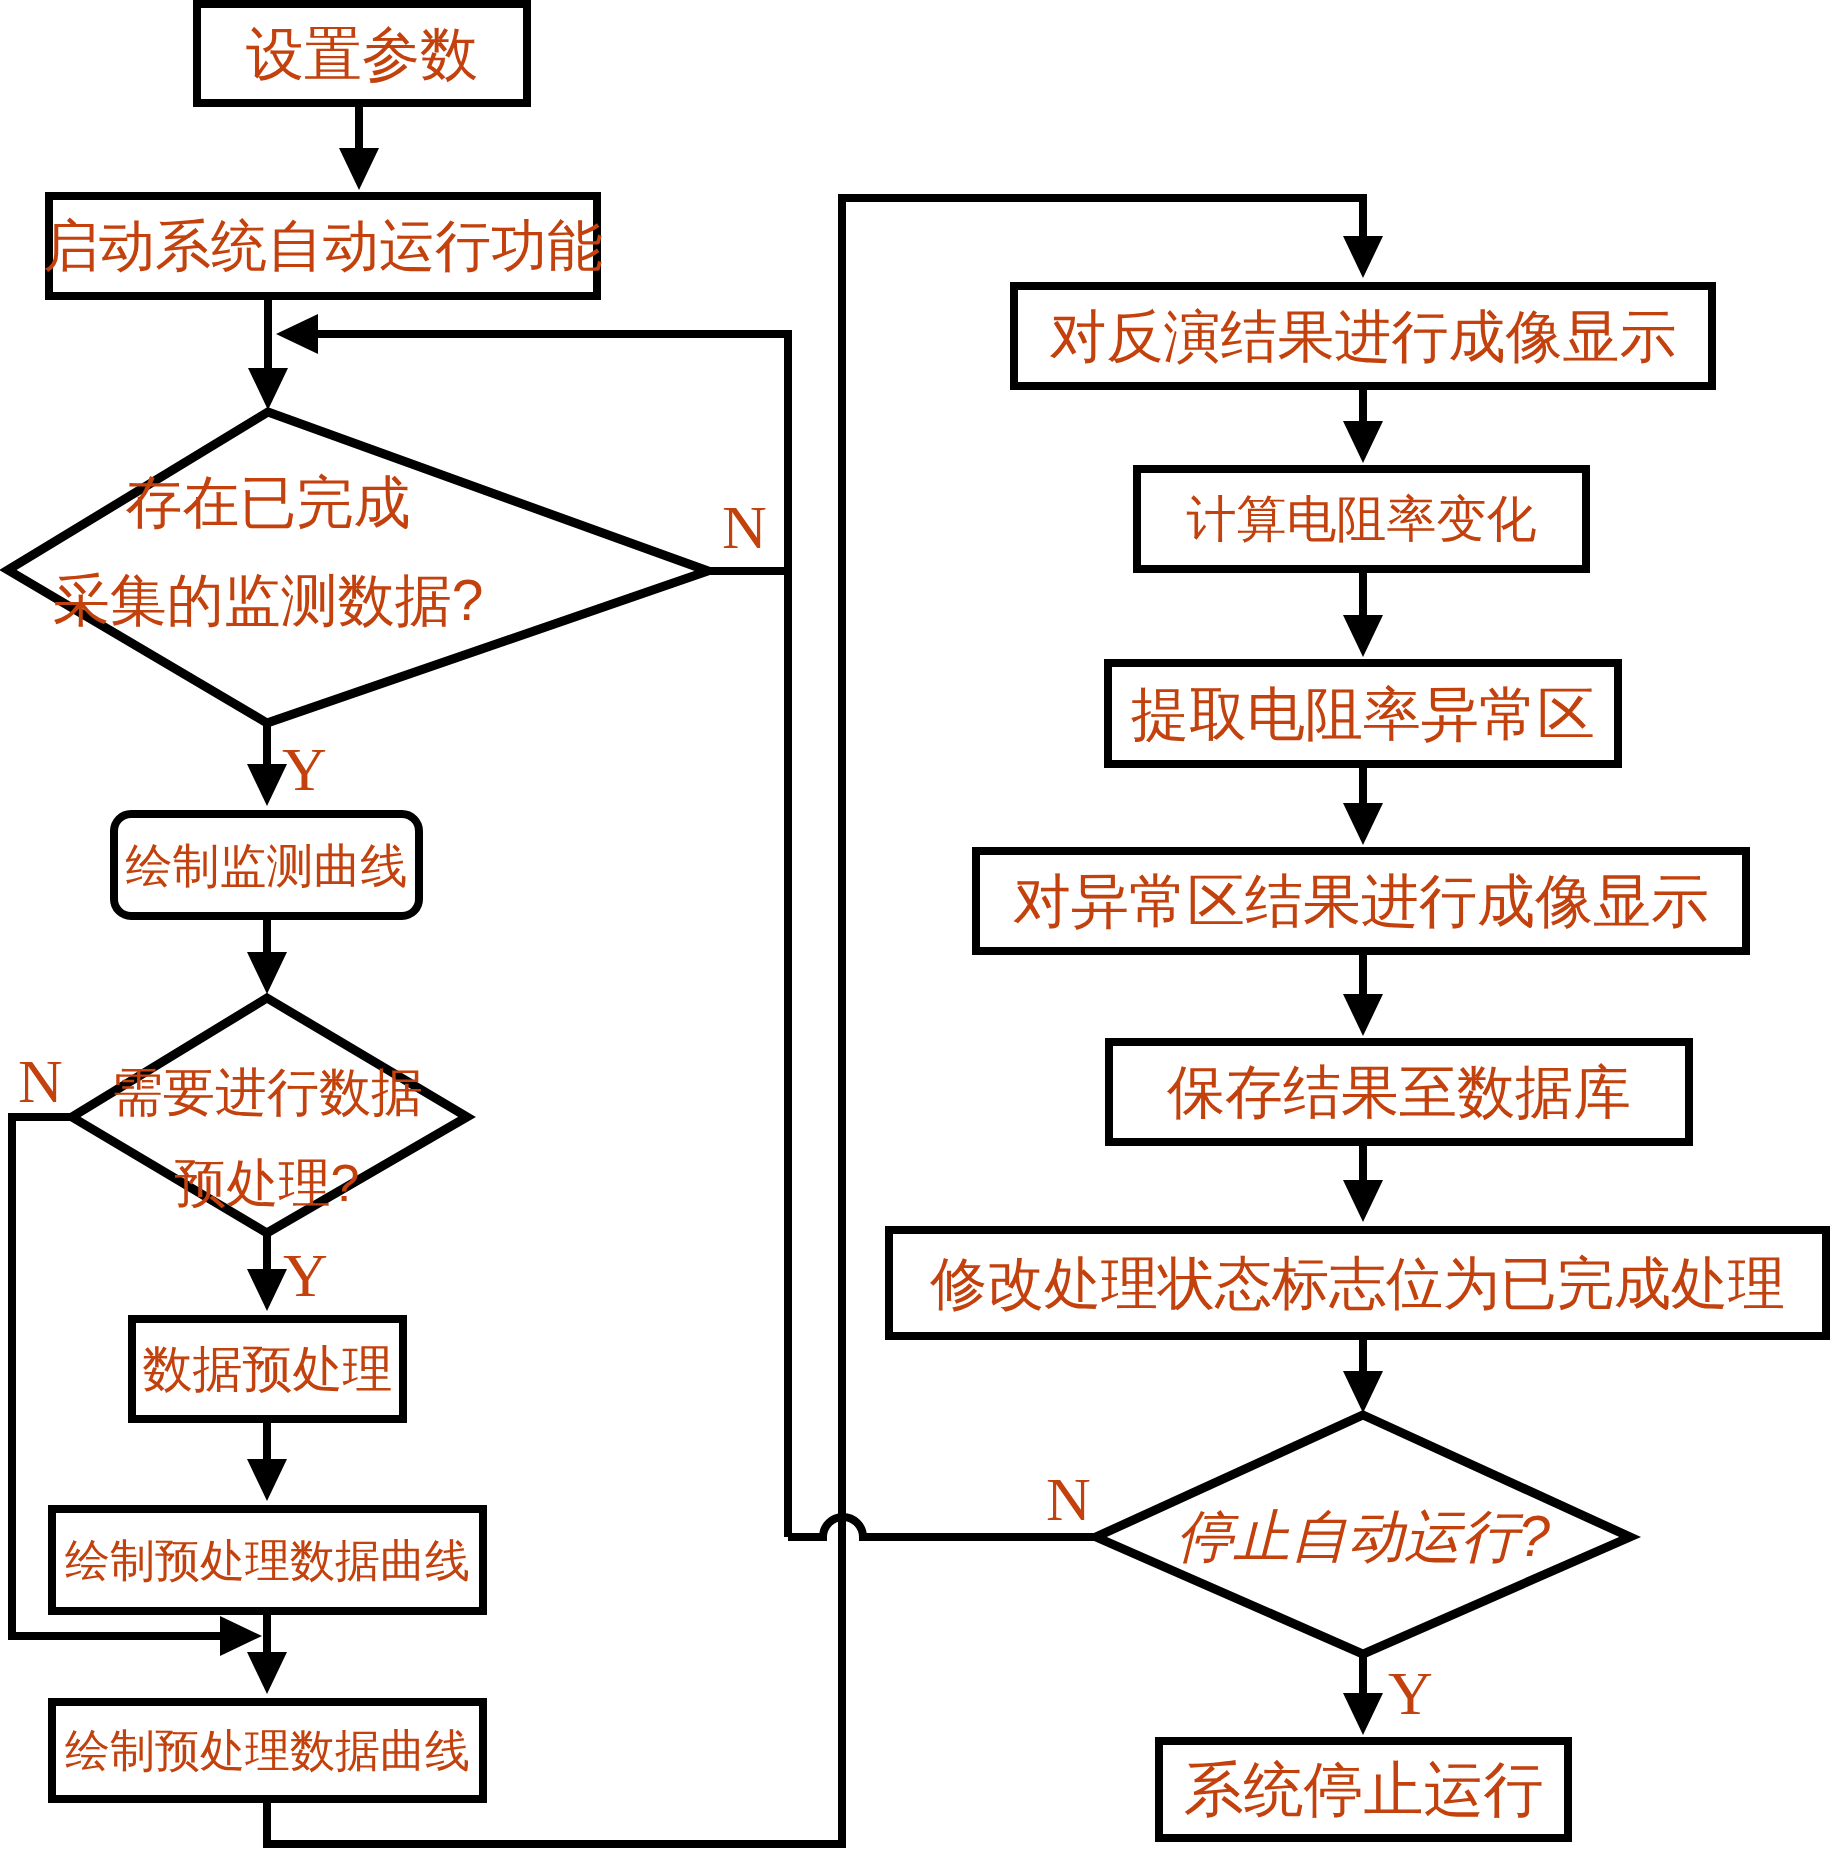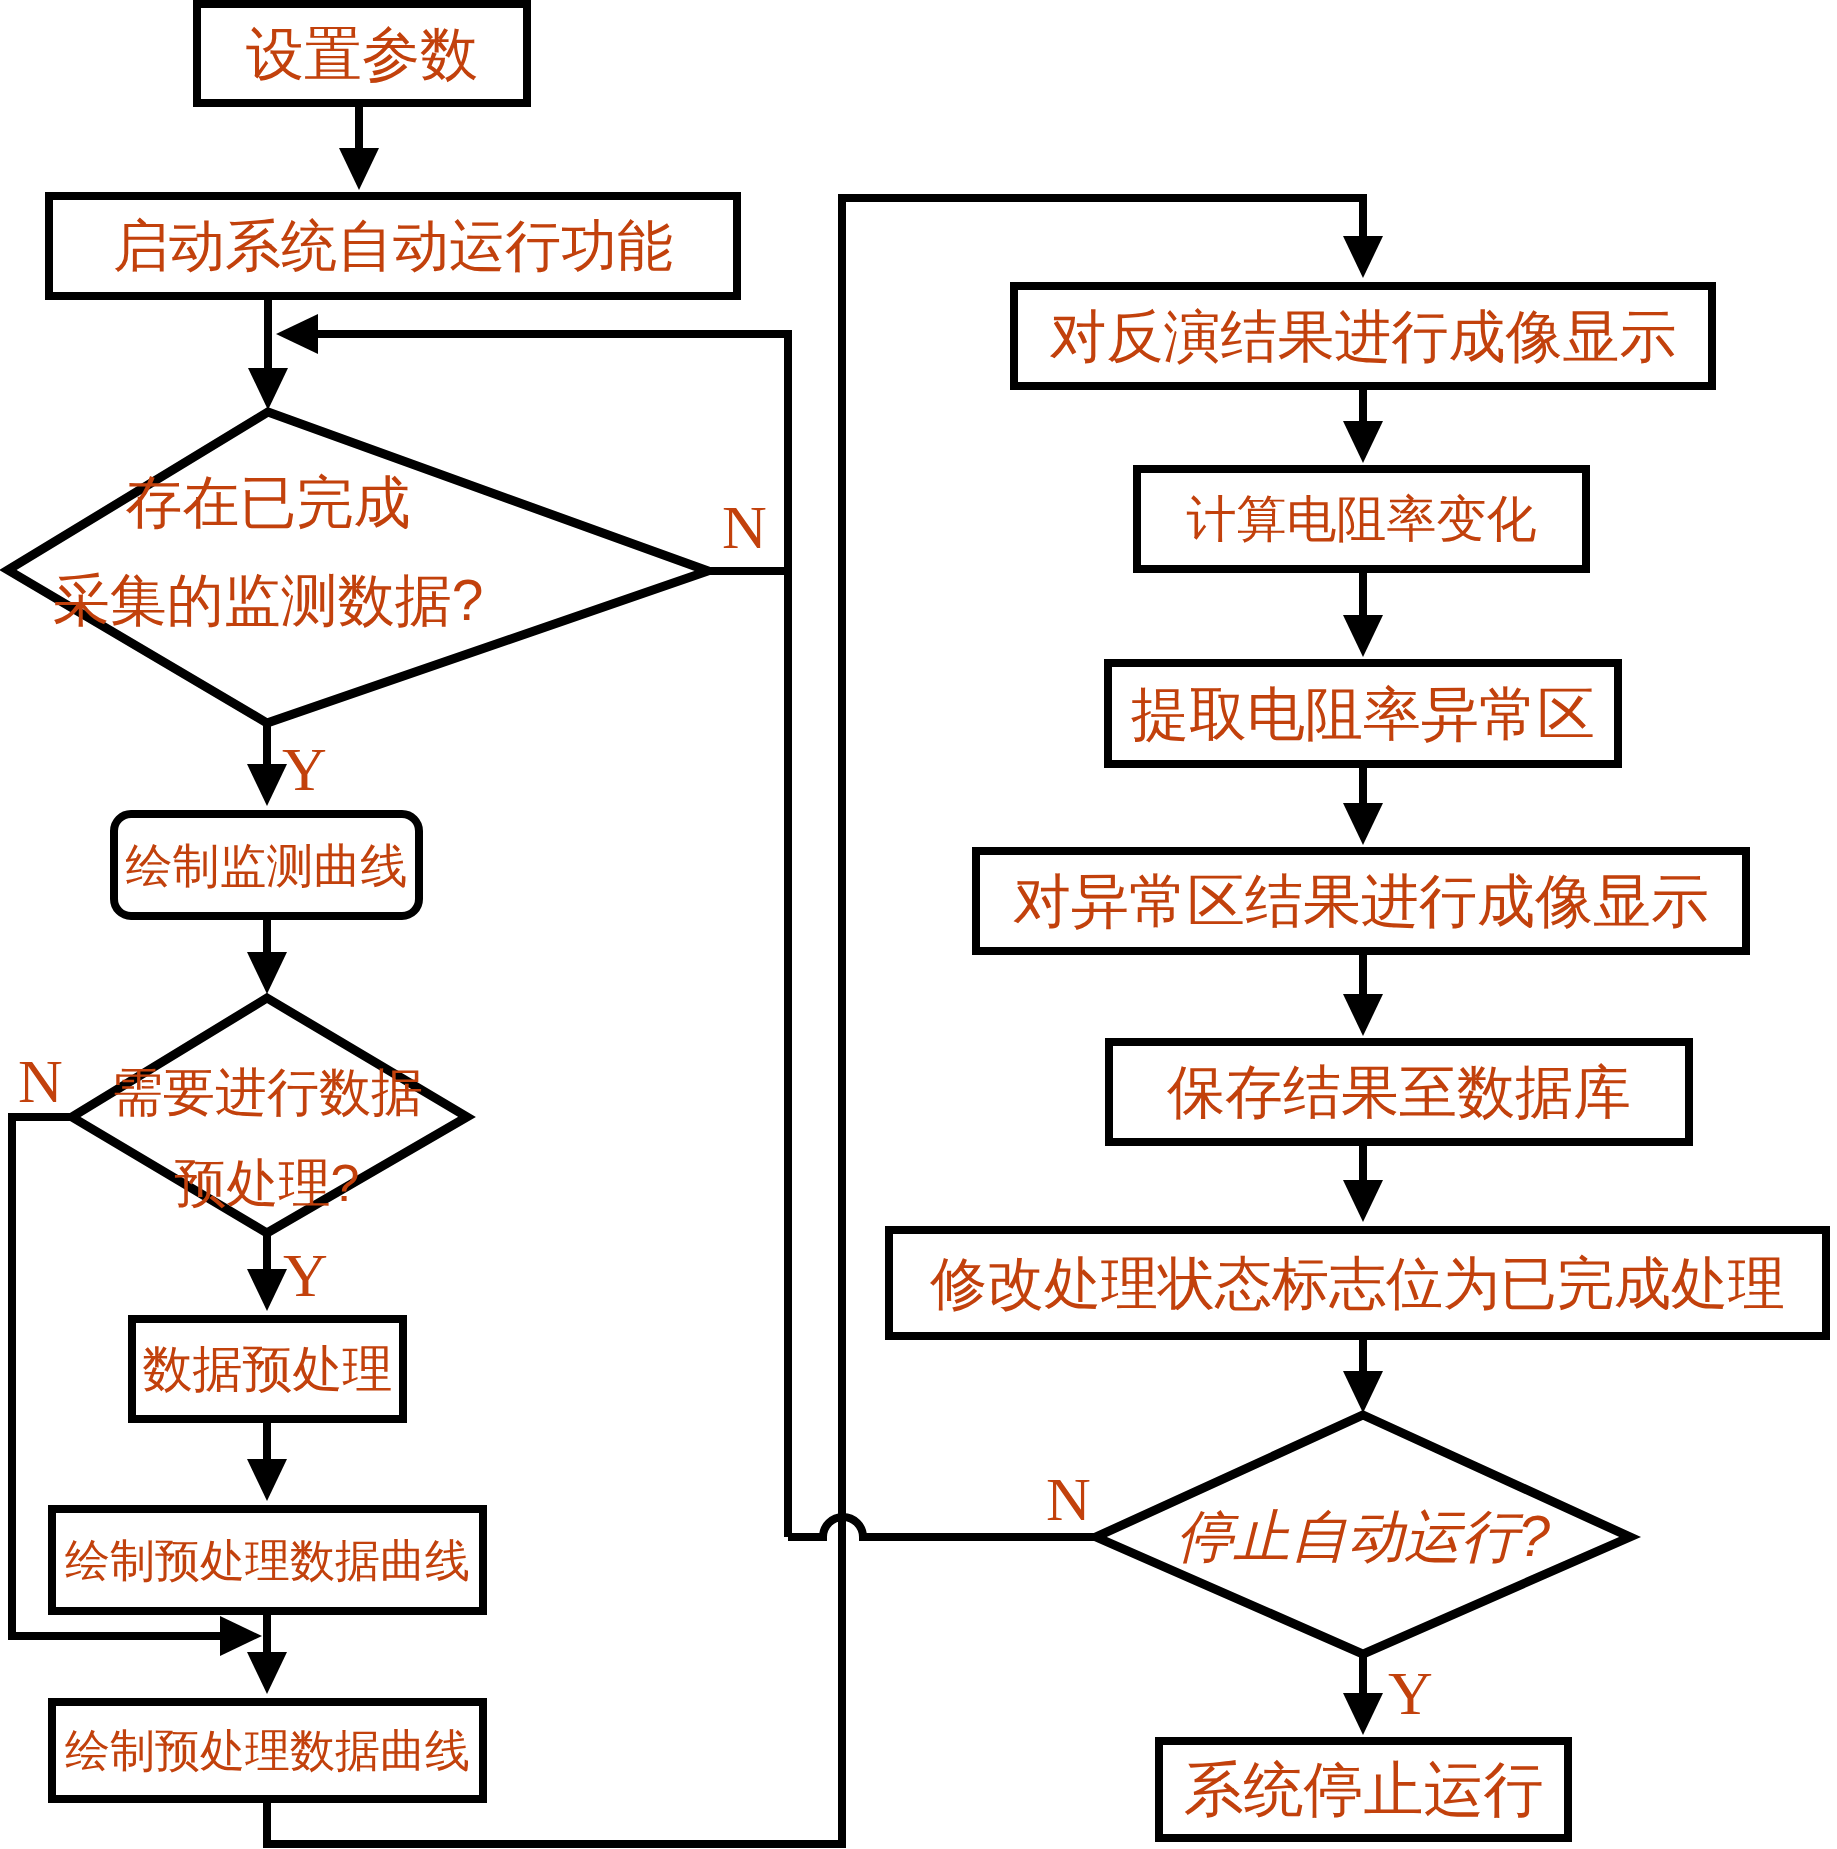--- a/index.html
+++ b/index.html
@@ -112,21 +112,21 @@
 
     <g stroke="#000000" stroke-width="9" fill="#ffffff">
       <polygon points="268,412 708,571 267,723 8,570"></polygon>
       <polygon points="267,998 467,1117 267,1233 72,1117"></polygon>
       <polygon points="1363,1415 1630,1537 1363,1654 1096,1537"></polygon>
     </g>
   </svg>
 
   <div class="node" style="left:193px; top:0px; width:338px; height:107px; font-size:58px;">设置参数</div>
 
-  <div class="node" style="left:45px; top:192px; width:696px; height:108px; font-size:56px;">启动系统自动运行功能</div>
+  <div class="node" style="left:45px; top:192px; width:556px; height:108px; font-size:56px;">启动系统自动运行功能</div>
 
   <div class="node" style="left:110px; top:810px; width:313px; height:110px; font-size:47px;border-radius:21px;">绘制监测曲线</div>
 
   <div class="node" style="left:128px; top:1315px; width:279px; height:108px; font-size:50px;">数据预处理</div>
 
   <div class="node" style="left:48px; top:1505px; width:439px; height:110px; font-size:45px;">绘制预处理数据曲线</div>
 
   <div class="node" style="left:48px; top:1698px; width:439px; height:105px; font-size:45px;">绘制预处理数据曲线</div>
 
   <div class="node" style="left:1010px; top:282px; width:706px; height:108px; font-size:57px;">对反演结果进行成像显示</div>

